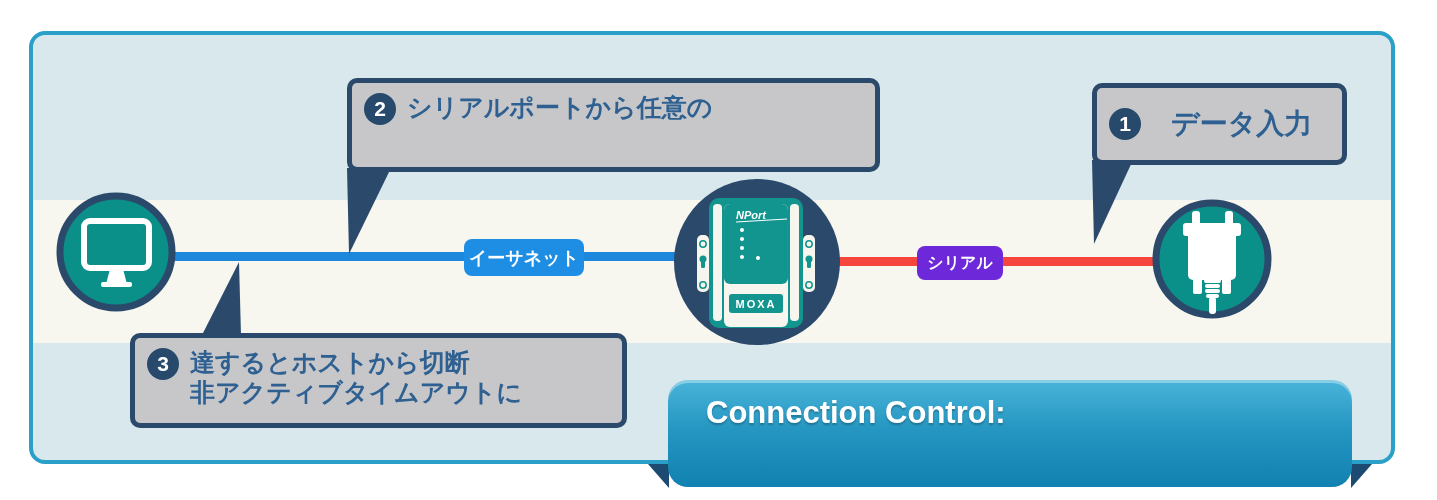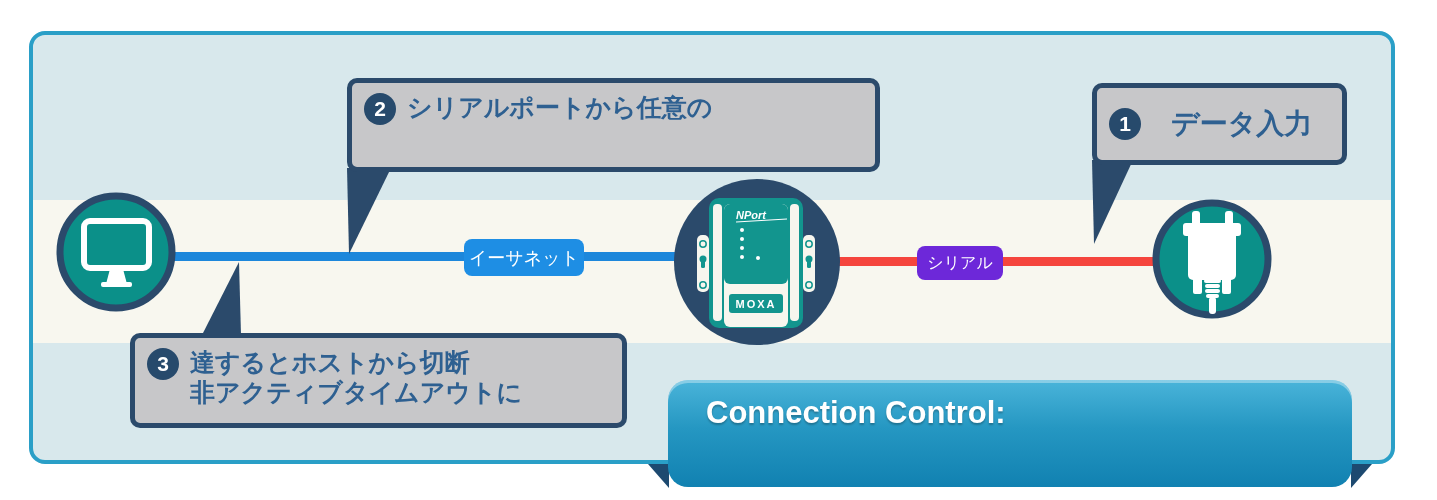--- a/index.html
+++ b/index.html
@@ -18,21 +18,21 @@
       #d8e8ec 0px,#d8e8ec 165px,
       #f8f7ef 165px,#f8f7ef 308px,
       #d8e8ec 308px,#d8e8ec 100%);
   }
 
   svg.diagram{left:0;top:0;width:1437px;height:500px;}
 
   
   .pill{
     display:flex;align-items:center;justify-content:center;
-    color:#fff;font-weight:normal;border-radius:8px;
+    color:#fff;font-weight:bold;border-radius:8px;
   }
   .pill-eth{left:464px;top:239px;width:120px;height:37px;background:#1e8ee4;font-size:18px;}
   .pill-ser{left:917px;top:246px;width:86px;height:34px;background:#6d28d9;font-size:16px;}
 
   
   .callout{
     background:#c7c7c9;border:5px solid #2b4a6b;border-radius:10px;
     color:#2e6091;font-weight:bold;
     display:flex;align-items:flex-start;
     padding:9px 10px 8px 12px;box-sizing:border-box;

